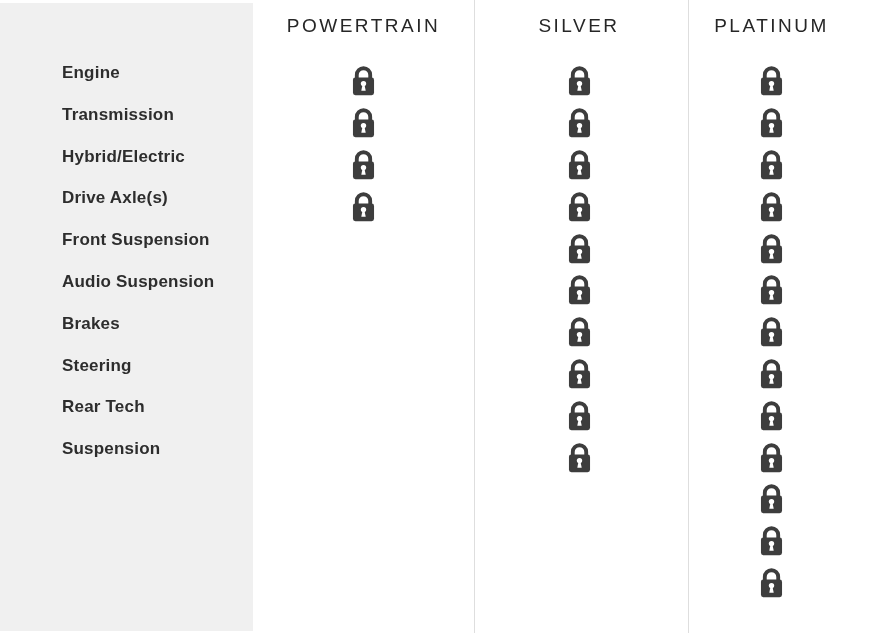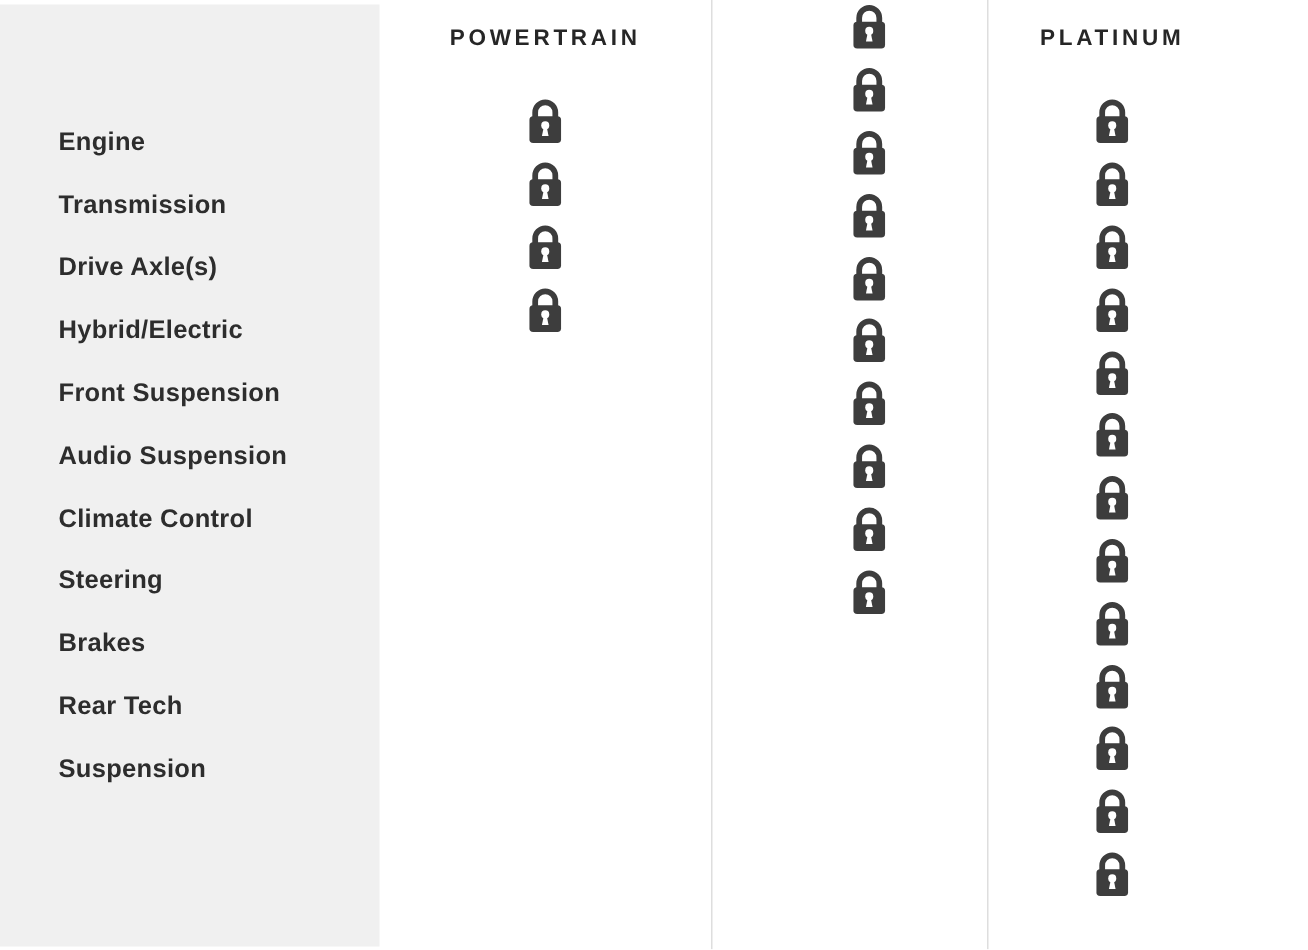--- a/index.html
+++ b/index.html
@@ -28,50 +28,50 @@
   .corner {
     height: 60px;
   }
   .rows {
     display: flex;
     flex-direction: column;
   }
   .row-label-cell {
     height: 41.8px;
     display: flex;
-    align-items: flex-end;
-    padding-left: 39px;
+    align-items: flex-start;
+    padding-left: 62px;
     box-sizing: border-box;
   }
   .row-label {
     font-size: 17px;
     font-weight: 700;
     color: var(--label-text, #2d2d2d);
     letter-spacing: 0.2px;
     white-space: nowrap;
   }
   
   .plan-col {
     position: absolute;
     top: 0;
     bottom: 0;
     box-sizing: border-box;
   }
   .col-powertrain { left: 253px; width: 221px; }
   .col-silver     { left: 474px; width: 209px; border-left: 1px solid var(--divider, #dedede); }
-  .col-platinum   { left: 658px; width: 166px; border-left: 1px solid var(--divider, #dedede); }
+  .col-platinum   { left: 688px; width: 166px; border-left: 1px solid var(--divider, #dedede); }
   .plan-header {
     height: 63px;
     display: flex;
     justify-content: center;
     align-items: center;
     padding-bottom: 12px;
     box-sizing: border-box;
-    font-size: 15px;
-    font-weight: 700;
+    font-size: 19px;
+    font-weight: 400;
     letter-spacing: 2.5px;
     color: var(--header-text, #262626);
     white-space: nowrap;
     text-align: center;
   }
   .cells {
     display: flex;
     flex-direction: column;
   }
   .cell {
@@ -97,46 +97,43 @@
     <div class="rows">
   <div class="row-label-cell">
     <span class="row-label">Engine</span>
   </div>
 
   <div class="row-label-cell">
     <span class="row-label">Transmission</span>
   </div>
 
   <div class="row-label-cell">
+    <span class="row-label">Hybrid/Electric</span>
+  </div>
+
+  <div class="row-label-cell">
     <span class="row-label">Drive Axle(s)</span>
   </div>
 
   <div class="row-label-cell">
-    <span class="row-label">Hybrid/Electric</span>
-  </div>
-
-  <div class="row-label-cell">
     <span class="row-label">Front Suspension</span>
   </div>
 
   <div class="row-label-cell">
     <span class="row-label">Audio Suspension</span>
   </div>
 
-  <div class="row-label-cell">
-    <span class="row-label">Climate Control</span>
-  </div>
-
+
+
+  <div class="row-label-cell">
+    <span class="row-label">Brakes</span>
+  </div>
 
   <div class="row-label-cell">
     <span class="row-label">Steering</span>
-  </div>
-
-  <div class="row-label-cell">
-    <span class="row-label">Brakes</span>
   </div>
 
   <div class="row-label-cell">
     <span class="row-label">Rear Tech</span>
   </div>
 
 
   <div class="row-label-cell">
     <span class="row-label">Suspension</span>
   </div>
@@ -184,20 +181,21 @@
         <div class="cell"></div>
         <div class="cell"></div>
         <div class="cell"></div>
         <div class="cell"></div>
         <div class="cell"></div>
         <div class="cell"></div>
       </div>
   </div>
 
   <div class="plan-col col-silver">
+    <div class="plan-header">SILVER</div>
     <div class="cells">
         <div class="cell">
   <svg class="lock" viewBox="0 0 24 31" xmlns="http://www.w3.org/2000/svg" aria-hidden="true">
     <path d="M5 13 V9.2 a7 7 0 0 1 14 0 V13" fill="none" stroke="var(--lock, #3d3d3d)" stroke-width="4"></path>
     <rect x="1" y="11.8" width="22" height="18.6" rx="2.6" fill="var(--lock, #3d3d3d)"></rect>
     <circle cx="12" cy="18.2" r="2.8" fill="var(--keyhole, #ffffff)"></circle>
     <path d="M10.8 20.2 L13.2 20.2 L14.3 25.6 L9.7 25.6 Z" fill="var(--keyhole, #ffffff)"></path>
   </svg>
 </div>
         <div class="cell">

